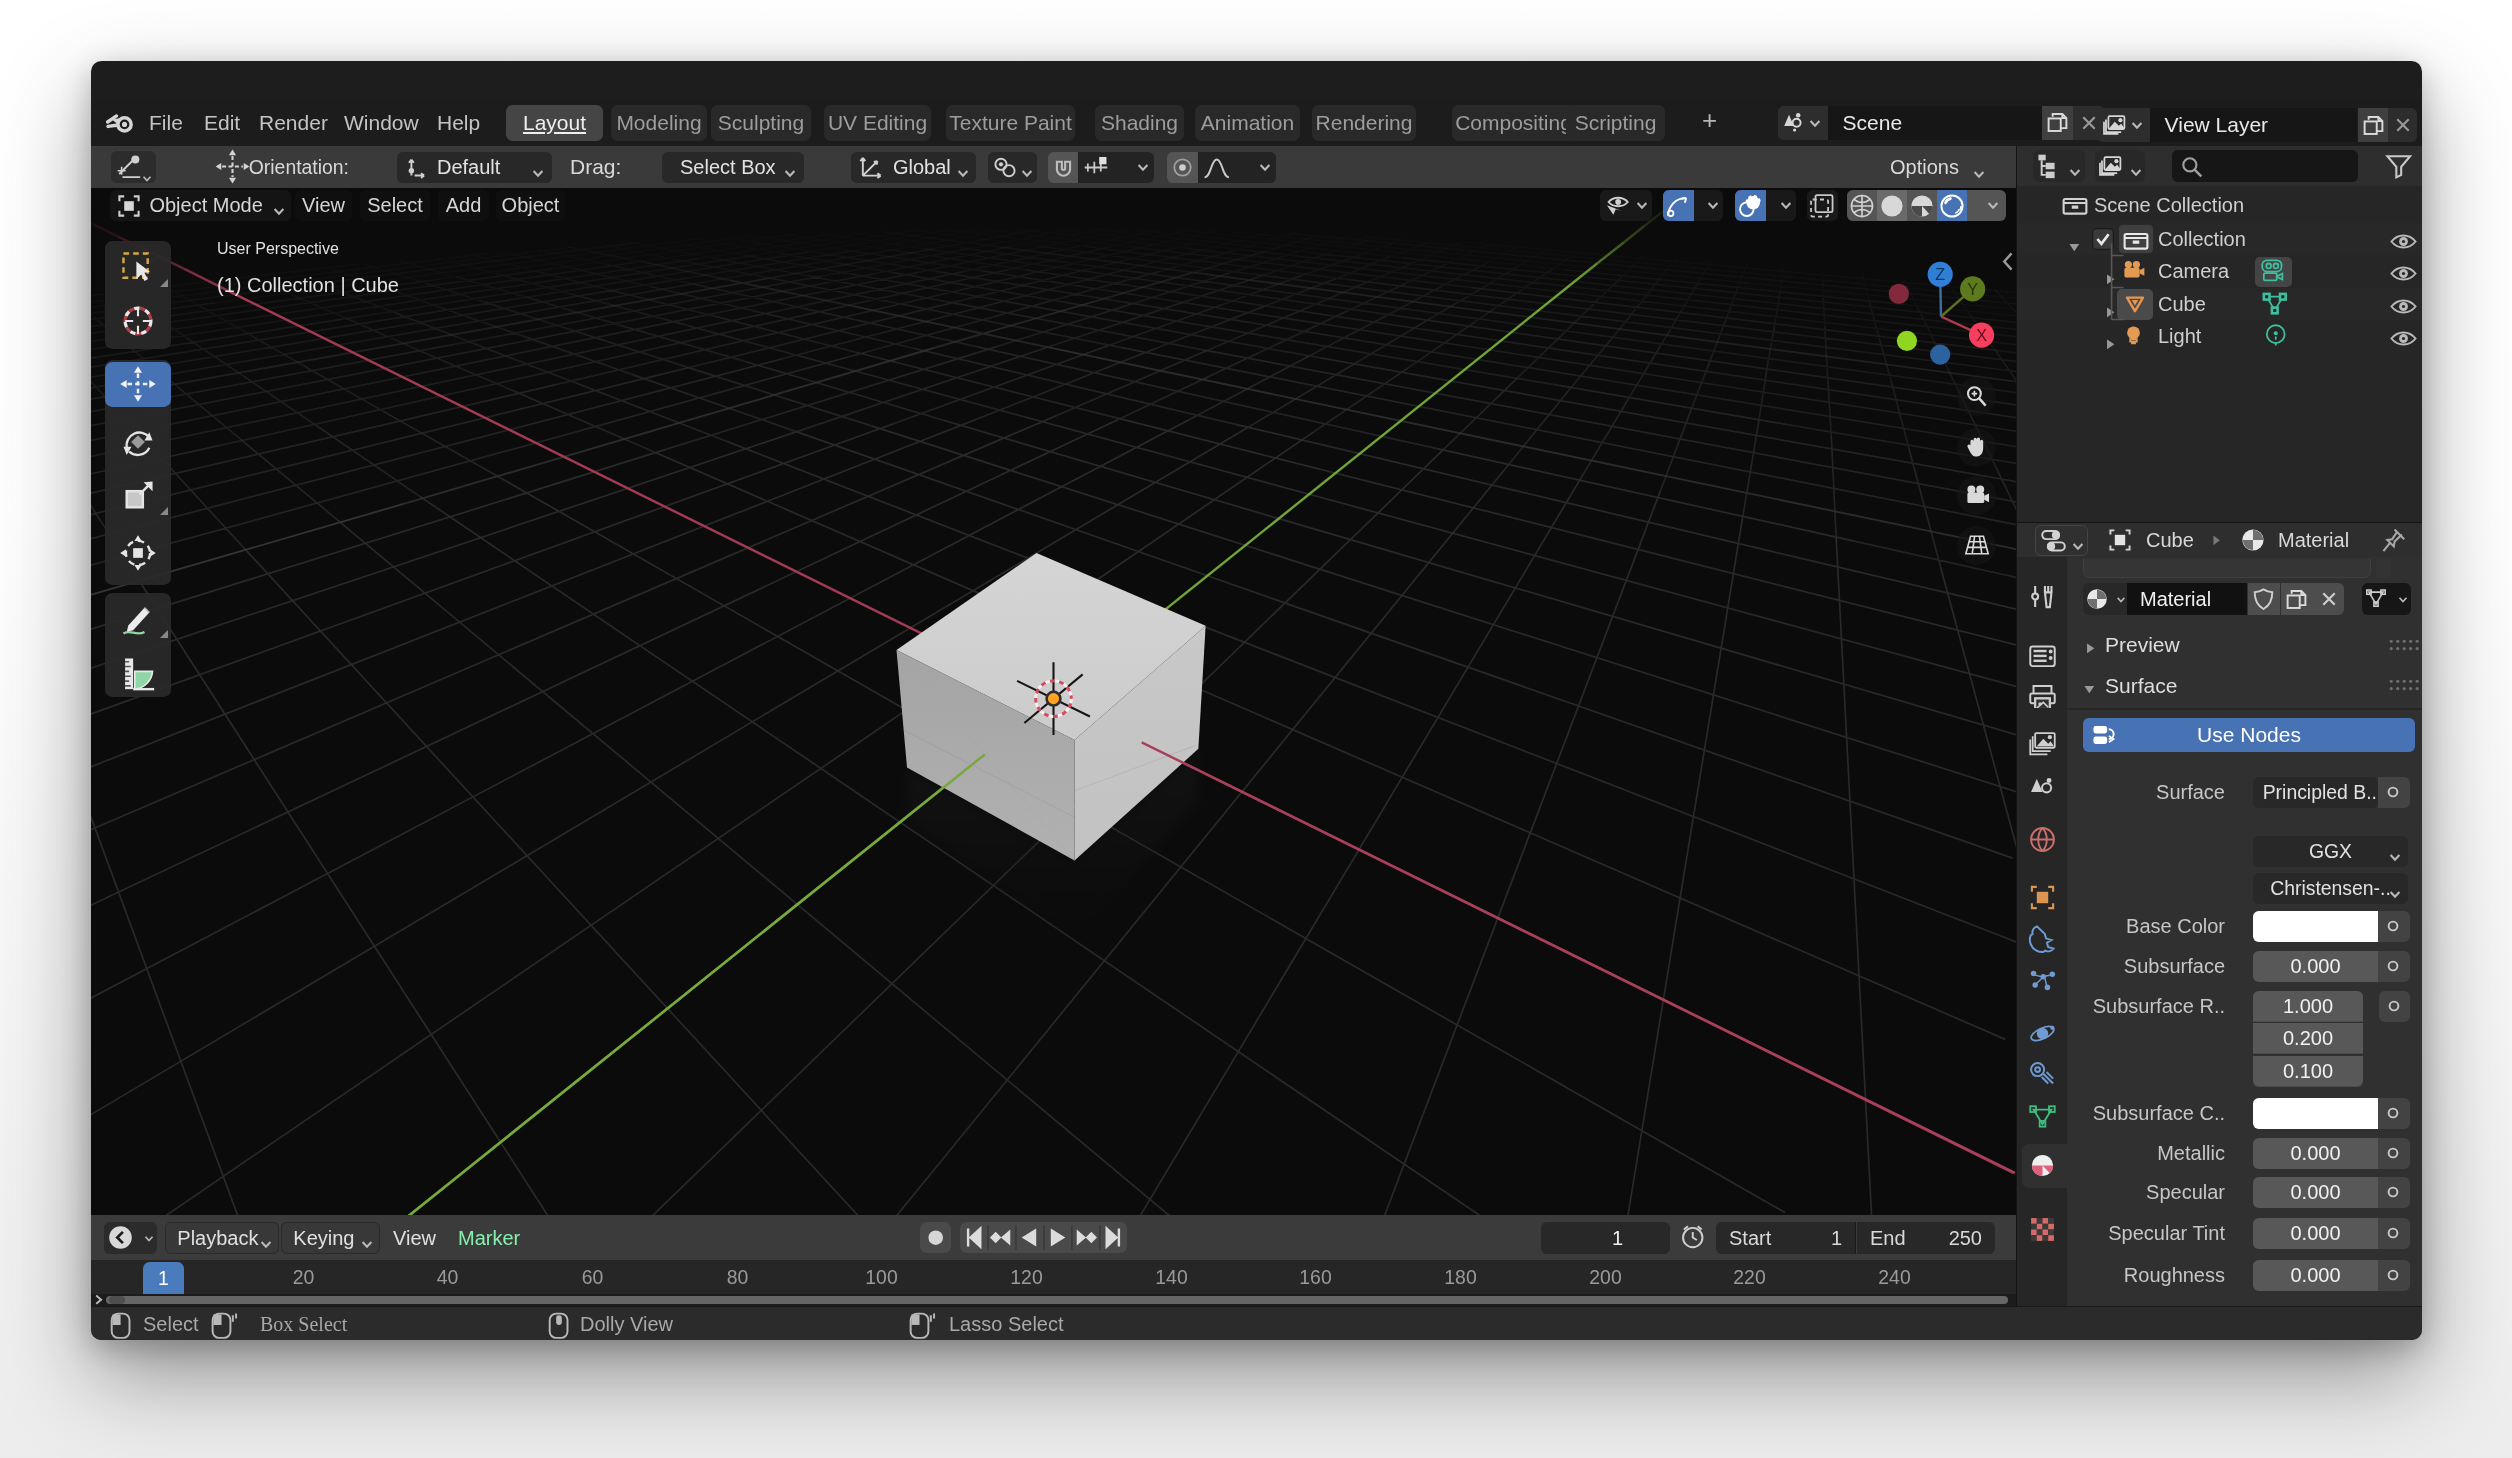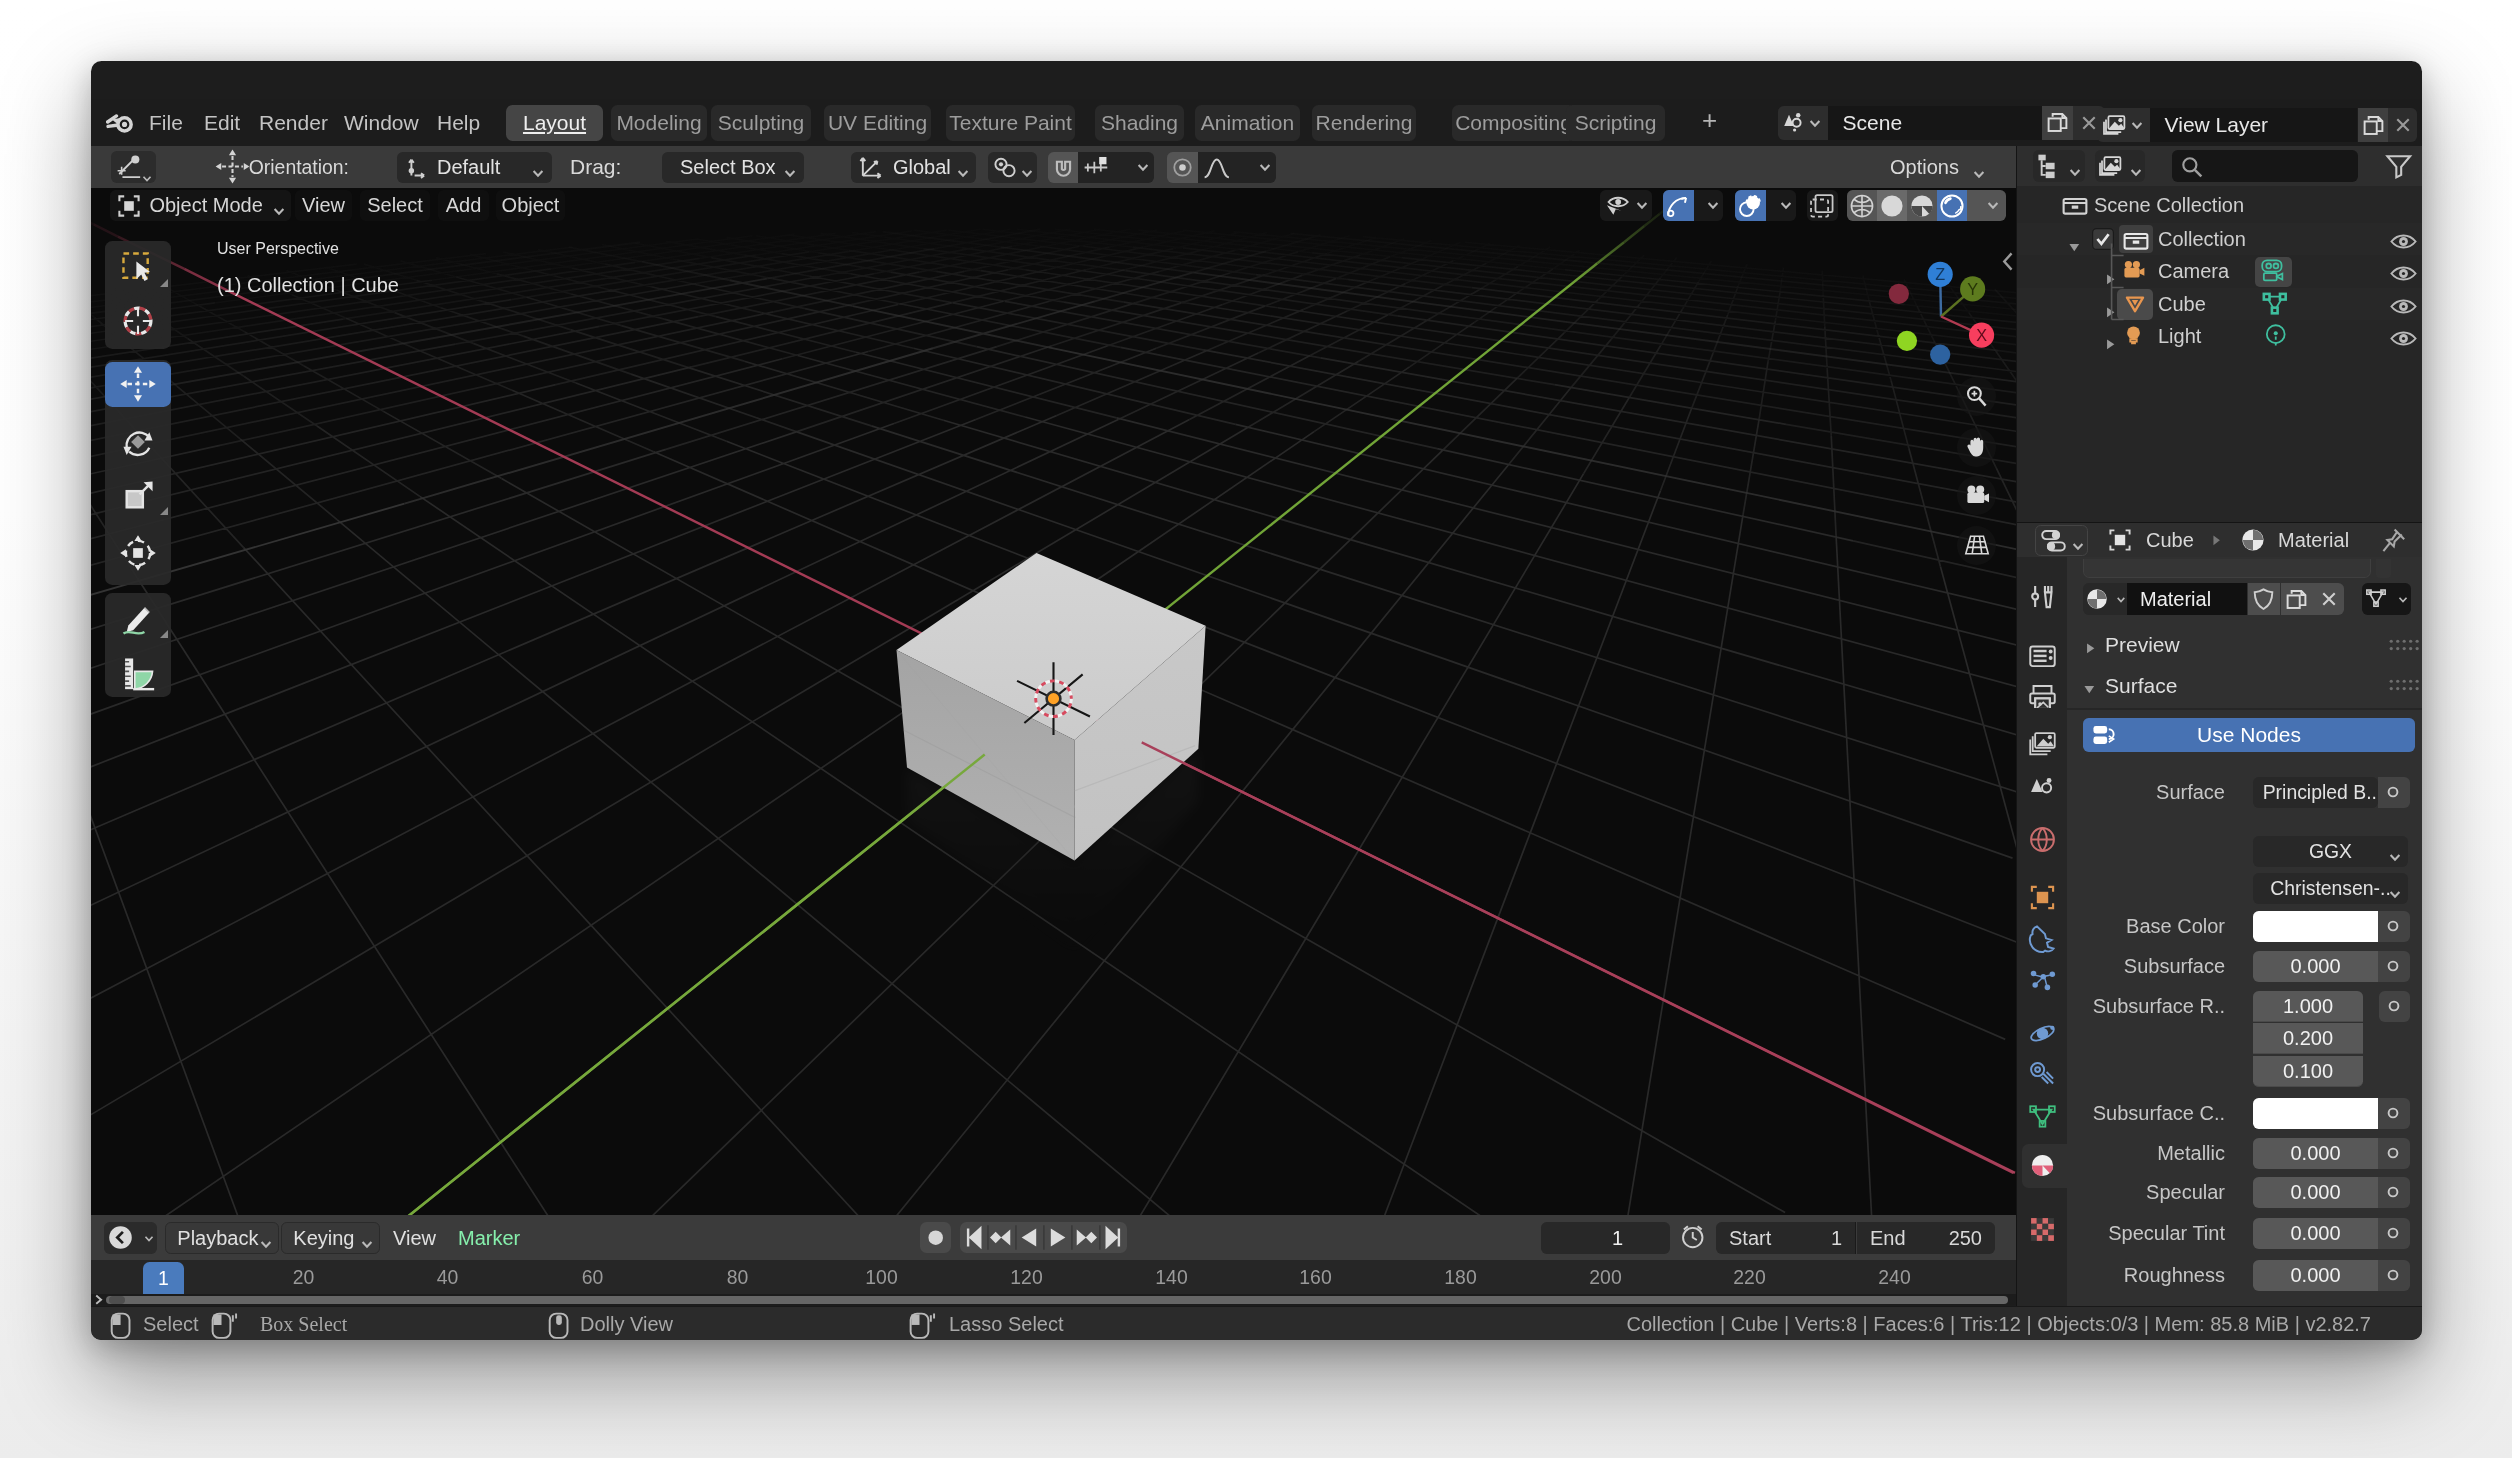--- a/index.html
+++ b/index.html
@@ -1101,15 +1101,14 @@
           <rect x="2" y="2" width="22" height="30" rx="8" fill="none" stroke="#b9b9b9" stroke-width="2.4"></rect>
           <rect x="10" y="4" width="7" height="12" rx="3" fill="#b9b9b9"></rect>
         </svg></span>
       <span class="abs" style="left:489px;">Dolly View</span>
 <span class="abs" style="left:818px;top:3.2px;"><svg class="mouse" width="27.5" height="27.5" viewBox="0 0 34 34">
           <rect x="2" y="2" width="22" height="30" rx="8" fill="none" stroke="#b9b9b9" stroke-width="2.4"></rect>
           <path d="M3 3 h10 v13 h-10 Z" fill="#b9b9b9"></path>
           <path d="M27 4 v8 M31 2 v6" stroke="#b9b9b9" stroke-width="2.4"></path>
         </svg></span>
       <span class="abs" style="left:858px;">Lasso Select</span>
-<span class="abs" style="right:51px;">Collection | Cube | Verts:8 | Faces:6 | Tris:12 | Objects:0/3 | Mem: 85.8 MiB | v2.82.7</span>
 </div>
 </div>
 
 </body></html>

